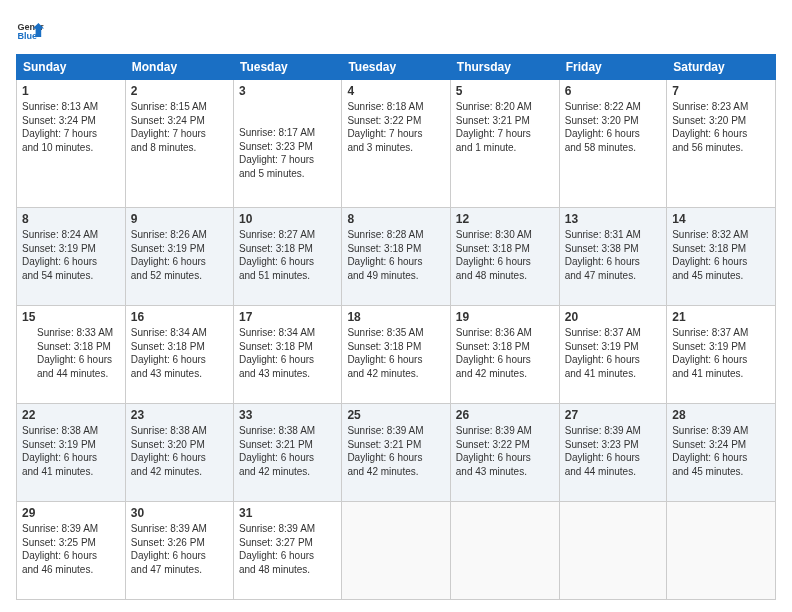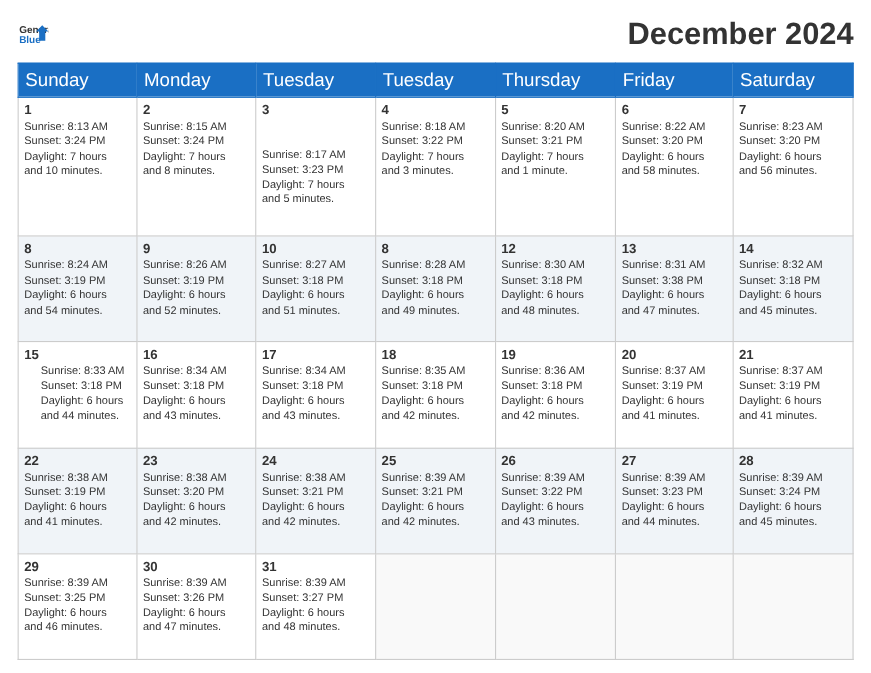--- a/index.html
+++ b/index.html
@@ -49,22 +49,22 @@
     .calendar-table {
       width: 100%;
       border-collapse: collapse;
       flex: 1;
     }
     .calendar-table th {
       background-color: #1a6fc4;
       color: #fff;
       text-align: left;
       padding: 5px 6px;
-      font-size: 17px;
-      font-weight: normal;
+      font-size: 12px;
+      font-weight: bold;
       border: 1px solid #1a6fc4;
     }
     .calendar-table td {
       border: 1px solid #ccc;
       vertical-align: top;
       padding: 4px 5px;
       width: 113px;
       height: 80px;
     }
     .calendar-table tr:nth-child(even) td {
@@ -94,21 +94,20 @@
 <div class="page">
   <div class="top-section">
     <div class="logo">
       <svg class="logo-icon" viewBox="0 0 40 40" xmlns="http://www.w3.org/2000/svg">
         <text x="2" y="20" font-size="13" font-weight="bold" fill="#333" font-family="Arial">General</text>
         <text x="2" y="33" font-size="13" font-weight="bold" fill="#1a6fc4" font-family="Arial">Blue</text>
         <polygon points="32,10 40,18 36,18 36,30 28,30 28,18 24,18" fill="#1a6fc4"></polygon>
       </svg>
     </div>
     <div class="title-section">
-      <div class="month-title">December 2024</div>
     </div>
   </div>
 
   <table class="calendar-table">
     <thead>
       <tr>
         <th>Sunday</th>
         <th>Monday</th>
         <th>Tuesday</th>
         <th>Tuesday</th>
@@ -280,21 +279,21 @@
 and 41 minutes.</div>
           </td>
           <td>
             <span class="day-number">23</span>
             <div class="day-info" style="white-space: pre-line;">Sunrise: 8:38 AM
 Sunset: 3:20 PM
 Daylight: 6 hours
 and 42 minutes.</div>
           </td>
           <td>
-            <span class="day-number">24</span>
+            <span class="day-number">33</span>
             <div class="day-info" style="white-space: pre-line;">Sunrise: 8:38 AM
 Sunset: 3:21 PM
 Daylight: 6 hours
 and 42 minutes.</div>
           </td>
           <td>
             <span class="day-number">25</span>
             <div class="day-info" style="white-space: pre-line;">Sunrise: 8:39 AM
 Sunset: 3:21 PM
 Daylight: 6 hours

